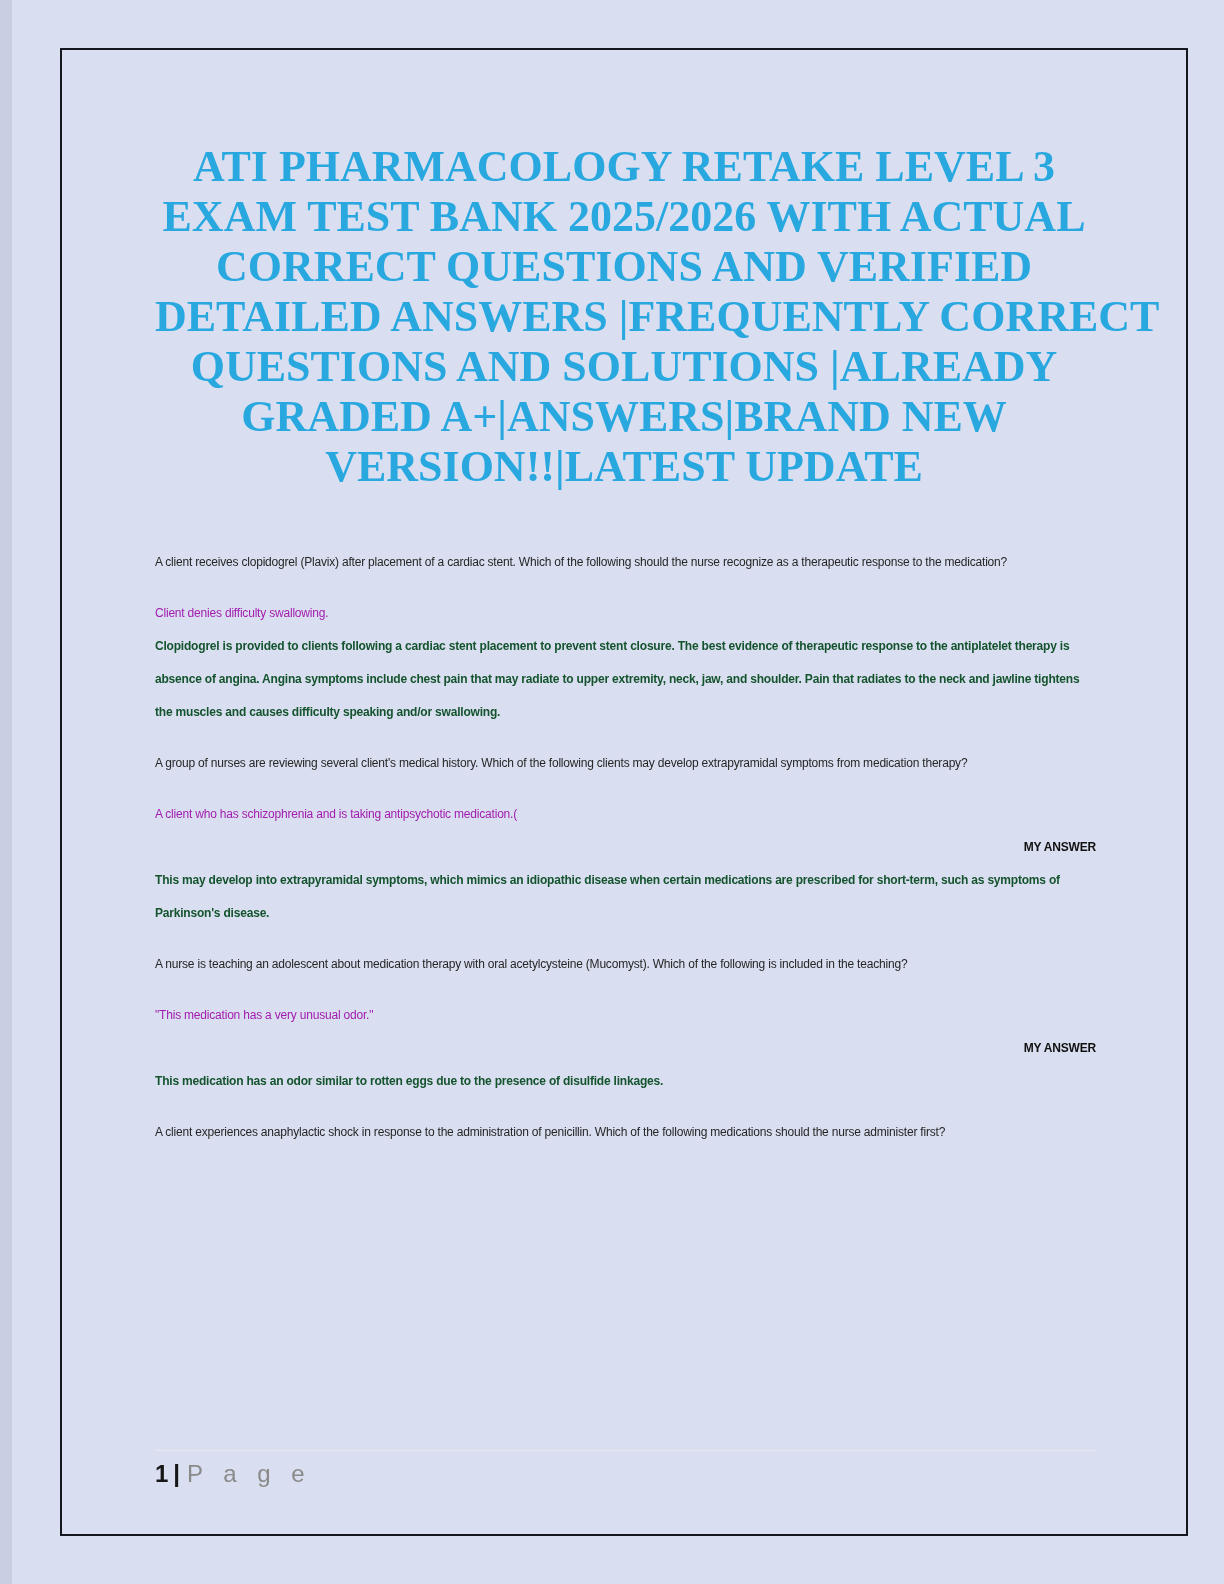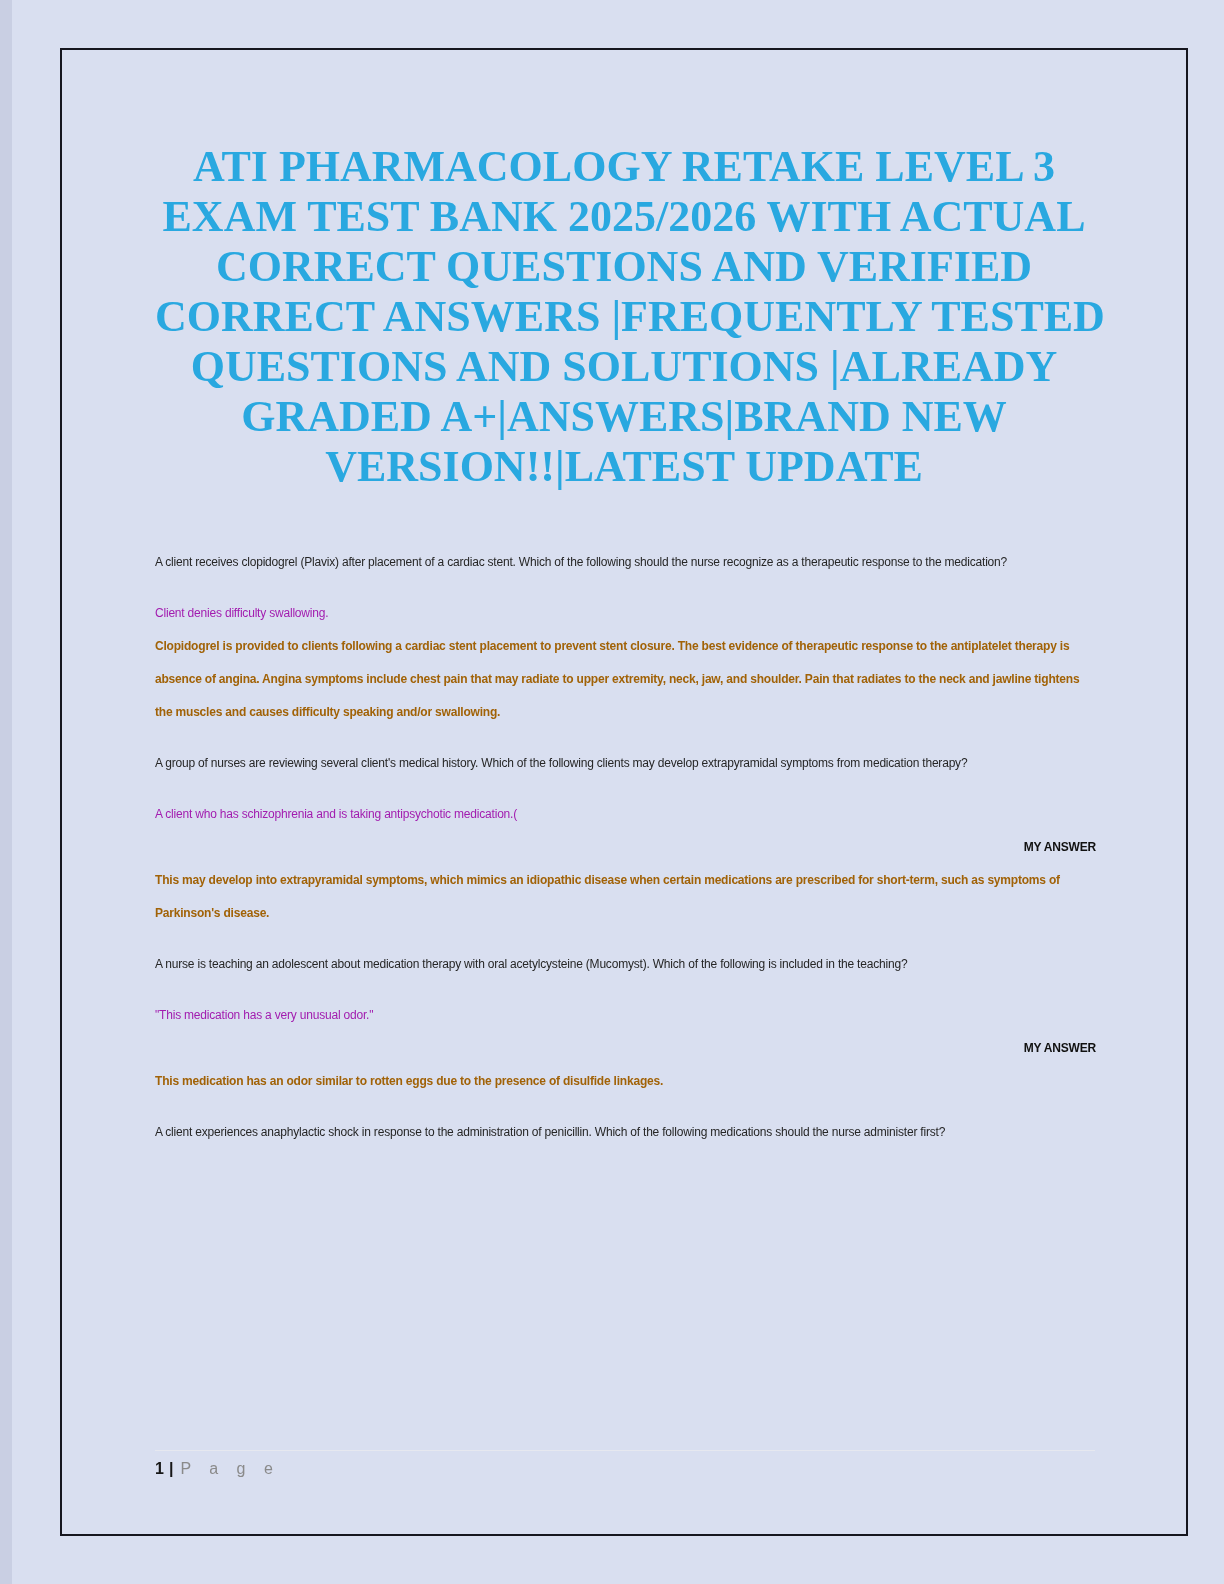--- a/index.html
+++ b/index.html
@@ -27,40 +27,40 @@
   }
   .title-line { display: block; white-space: nowrap; }
   .body {
     position: absolute; left: 143px; top: 546px; width: 941px;
     font-size: 12px; line-height: 33px; letter-spacing: -0.2px;
   }
   .question { margin: 0 0 18px; color: #262626; }
   .answer-block { margin: 0 0 18px; }
   .answer-red { color: #a21caf; }
   .answer-label { font-weight: 700; color: #111111; text-align: right; }
-  .explanation { font-weight: 700; color: #a16207; }
+  .explanation { font-weight: 700; color: #14532d; }
   .footer { position: absolute; left: 143px; top: 1450px; width: 940px; }
   .footer-rule { height: 1px; background: #e6e8ef; }
-  .footer-text { margin-top: 9px; font-size: 16px; letter-spacing: 0; }
+  .footer-text { margin-top: 9px; font-size: 24px; letter-spacing: 0; }
   .page-number { font-weight: 700; color: #171717; }
   .footer-separator { font-weight: 700; color: #171717; margin: 0 7px 0 5px; }
   .footer-page-label { color: #8a8a8a; letter-spacing: 7px; }
 </style>
 </head>
 <body>
 
 <div class="page">
 
   <div class="frame"></div>
 
   <h1 class="title">
     <span class="title-line">ATI PHARMACOLOGY RETAKE LEVEL 3</span>
     <span class="title-line">EXAM TEST BANK 2025/2026 WITH ACTUAL</span>
     <span class="title-line">CORRECT QUESTIONS AND VERIFIED</span>
-    <span class="title-line">CORRECT ANSWERS |FREQUENTLY TESTED</span>
+    <span class="title-line">DETAILED ANSWERS |FREQUENTLY CORRECT</span>
     <span class="title-line">QUESTIONS AND SOLUTIONS |ALREADY</span>
     <span class="title-line">GRADED A+|ANSWERS|BRAND NEW</span>
     <span class="title-line">VERSION!!|LATEST UPDATE</span>
   </h1>
 
   <div class="body">
 
     <p class="question">A client receives clopidogrel (Plavix) after placement of a cardiac stent. Which of the following should the nurse recognize as a therapeutic response to the medication?</p>
     <div class="answer-block">
       <div class="answer-red">Client denies difficulty swallowing.</div>

